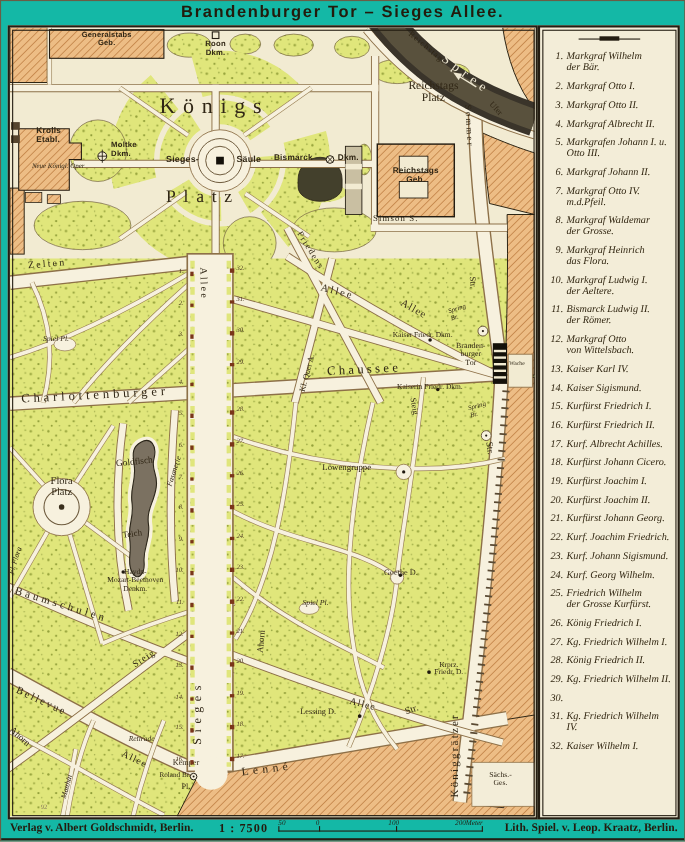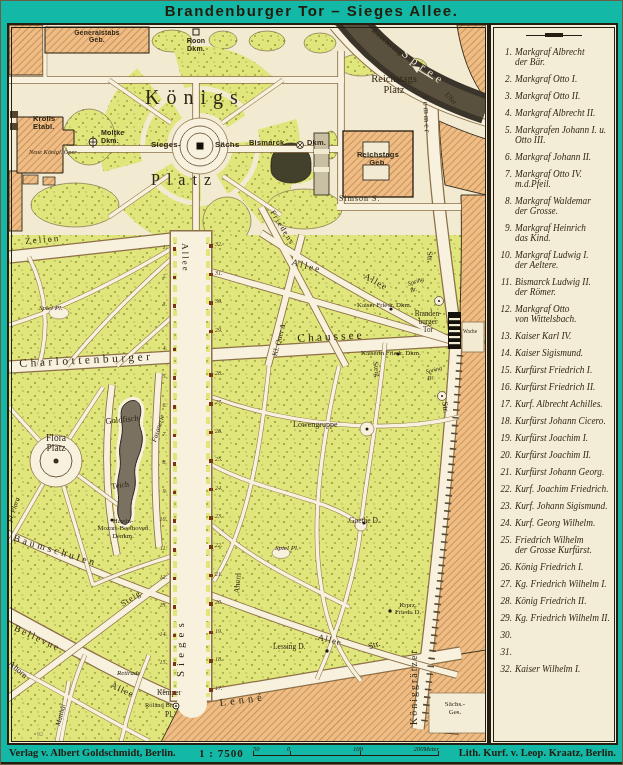--- a/index.html
+++ b/index.html
@@ -247,21 +247,21 @@
     <span class="ml bs ctr" style="left:170px;top:12px;width:34px;font-size:7px">Roon
 Dkm.</span>
     <span class="ml" style="left:136px;top:62px;font-size:20px;letter-spacing:7px">Königs</span>
     <span class="ml" style="left:142px;top:146px;font-size:16px;letter-spacing:7px">Platz</span>
     <span class="ml bs" style="left:24px;top:90px;font-size:7.5px">Krolls
 Etabl.</span>
     <span class="ml it" style="left:20px;top:124px;font-size:6.3px">Neue Königl. Oper</span>
     <span class="ml bs" style="left:92px;top:104px;font-size:7px">Moltke
 Dkm.</span>
     <span class="ml bs" style="left:142px;top:116px;font-size:8px">Sieges-</span>
-    <span class="ml bs" style="left:206px;top:116px;font-size:8px">Sächs</span>
+    <span class="ml bs" style="left:206px;top:116px;font-size:8px">Säule</span>
     <span class="ml bs" style="left:240px;top:114px;font-size:7.5px">Bismarck</span>
     <span class="ml bs" style="left:298px;top:114px;font-size:7.5px">Dkm.</span>
     <span class="ml ctr" style="left:330px;top:48px;width:110px;font-size:10.5px">Reichstags
 Platz</span>
     <span class="ml bs ctr" style="left:334px;top:126px;width:70px;font-size:7.5px">Reichstags
 Geb.</span>
     <span class="ml" style="left:366px;top:2px;font-size:7.5px;letter-spacing:1px;transform:rotate(40deg)">Reichstags</span>
     <span class="ml" style="left:440px;top:66px;font-size:7.5px;transform:rotate(47deg)">Ufer</span>
     <span class="ml" style="left:398px;top:22px;font-size:12px;letter-spacing:5px;color:#efe8d2;transform:rotate(37deg)">Spree</span>
     <span class="ml" style="left:420px;top:70px;font-size:8px;letter-spacing:2px;transform:rotate(87deg)">Sommer</span>
@@ -391,21 +391,21 @@
       </div>
     <div class="inner-line"></div>
   </div>
 
   <aside class="legend">
     <div class="orn"></div>
     <div class="entries">
 
     <div class="entry">
           <span class="n">1.</span>
-          <span class="t">Markgraf Albrecht
+          <span class="t">Markgraf Wilhelm
 der Bär.</span>
         </div>
         <div class="entry">
           <span class="n">2.</span>
           <span class="t">Markgraf Otto I.</span>
         </div>
         <div class="entry">
           <span class="n">3.</span>
           <span class="t">Markgraf Otto II.</span>
         </div>
@@ -428,21 +428,21 @@
 m.d.Pfeil.</span>
         </div>
         <div class="entry">
           <span class="n">8.</span>
           <span class="t">Markgraf Waldemar
 der Grosse.</span>
         </div>
         <div class="entry">
           <span class="n">9.</span>
           <span class="t">Markgraf Heinrich
-das Kind.</span>
+das Flora.</span>
         </div>
         <div class="entry">
           <span class="n">10.</span>
           <span class="t">Markgraf Ludwig I.
 der Aeltere.</span>
         </div>
         <div class="entry">
           <span class="n">11.</span>
           <span class="t">Bismarck Ludwig II.
 der Römer.</span>
@@ -519,20 +519,21 @@
         </div>
         <div class="entry">
           <span class="n">29.</span>
           <span class="t">Kg. Friedrich Wilhelm II.</span>
         </div>
         <div class="entry">
           <span class="n">30.</span>
         </div>
         <div class="entry">
           <span class="n">31.</span>
+          <span class="t">Kg. Friedrich Wilhelm IV.</span>
         </div>
         <div class="entry">
           <span class="n">32.</span>
           <span class="t">Kaiser Wilhelm I.</span>
         </div>
       </div>
     <div class="inner-line"></div>
   </aside>
 
   <div class="footer">
@@ -542,17 +543,17 @@
       <span class="lab" style="left:0">50</span>
       <span class="lab" style="left:34px">0</span>
       <span class="lab" style="left:100px">100</span>
       <span class="lab" style="right:0">200Meter</span>
       <div class="bar"></div>
       <div class="tick" style="left:0"></div>
       <div class="tick" style="left:37px"></div>
       <div class="tick" style="left:107px"></div>
       <div class="tick" style="left:185px"></div>
     </div>
-    <span class="f-item" style="right:6px;top:2px">Lith. Kurf. v. Leop. Kraatz, Berlin.</span>
+    <span class="f-item" style="right:6px;top:2px">Lith. Spiel. v. Leop. Kraatz, Berlin.</span>
   </div>
 
   <div class="page-bottom-rule"></div>
 </div>
 
 </body></html>

